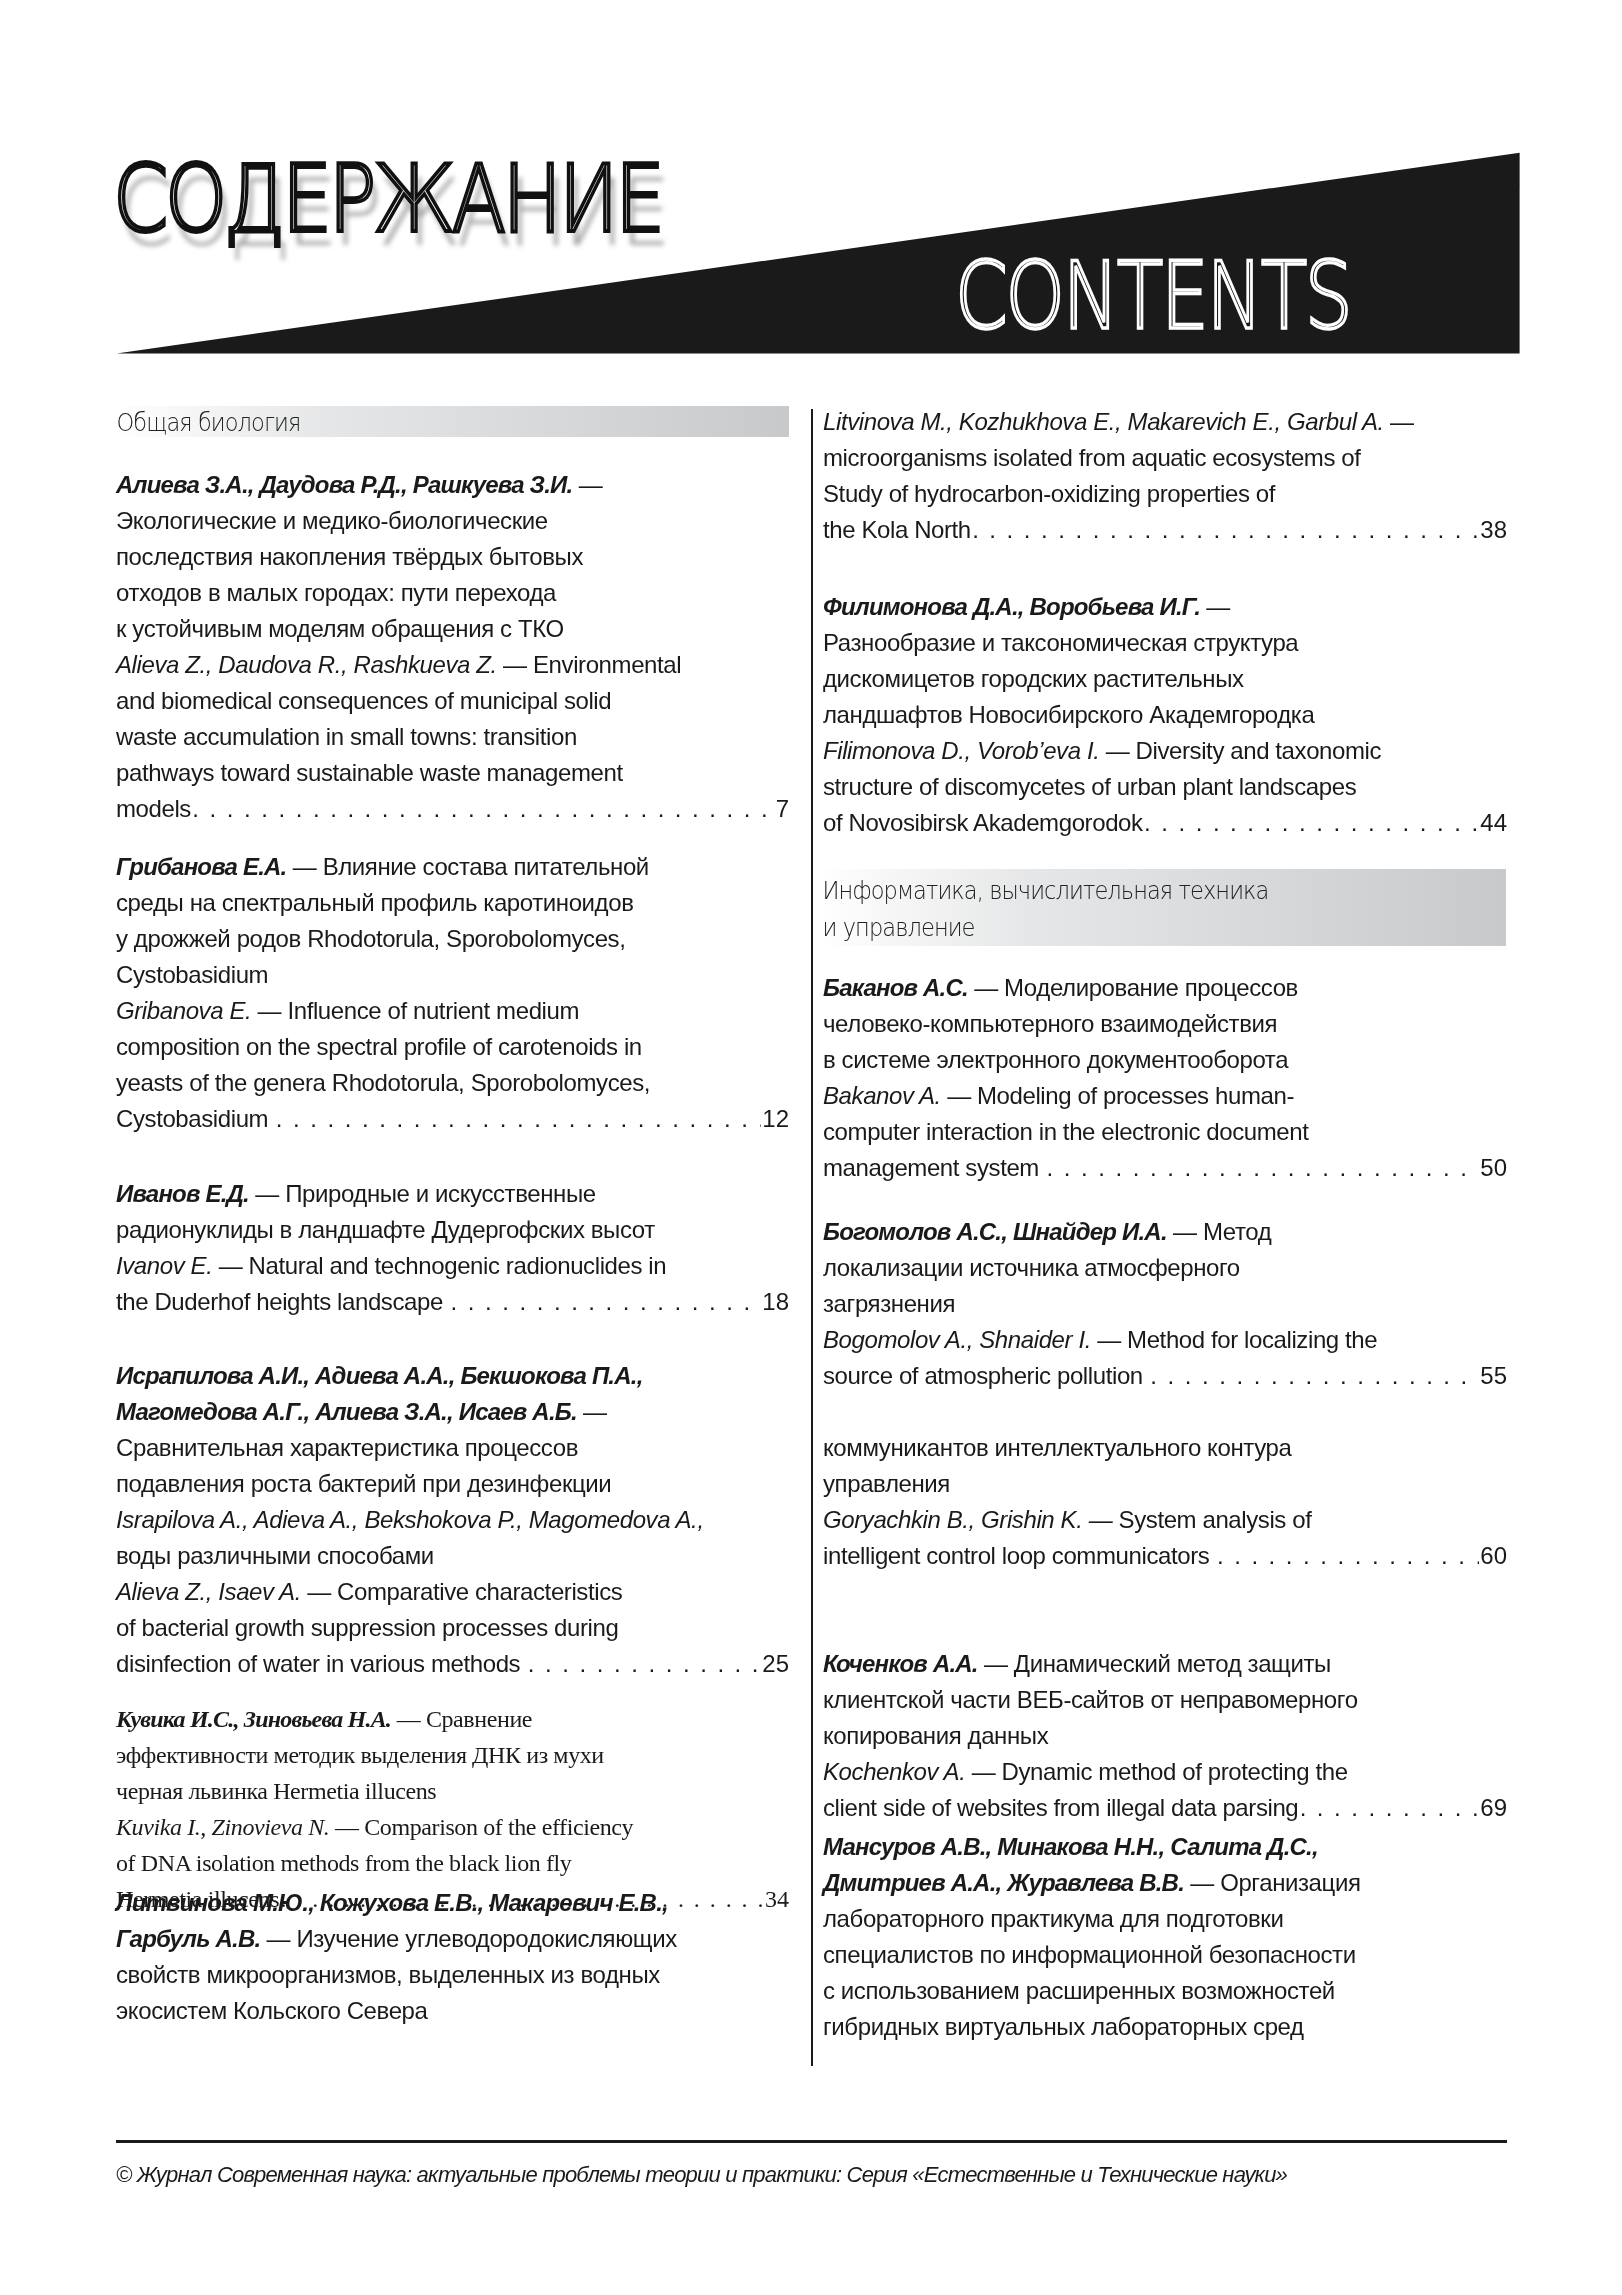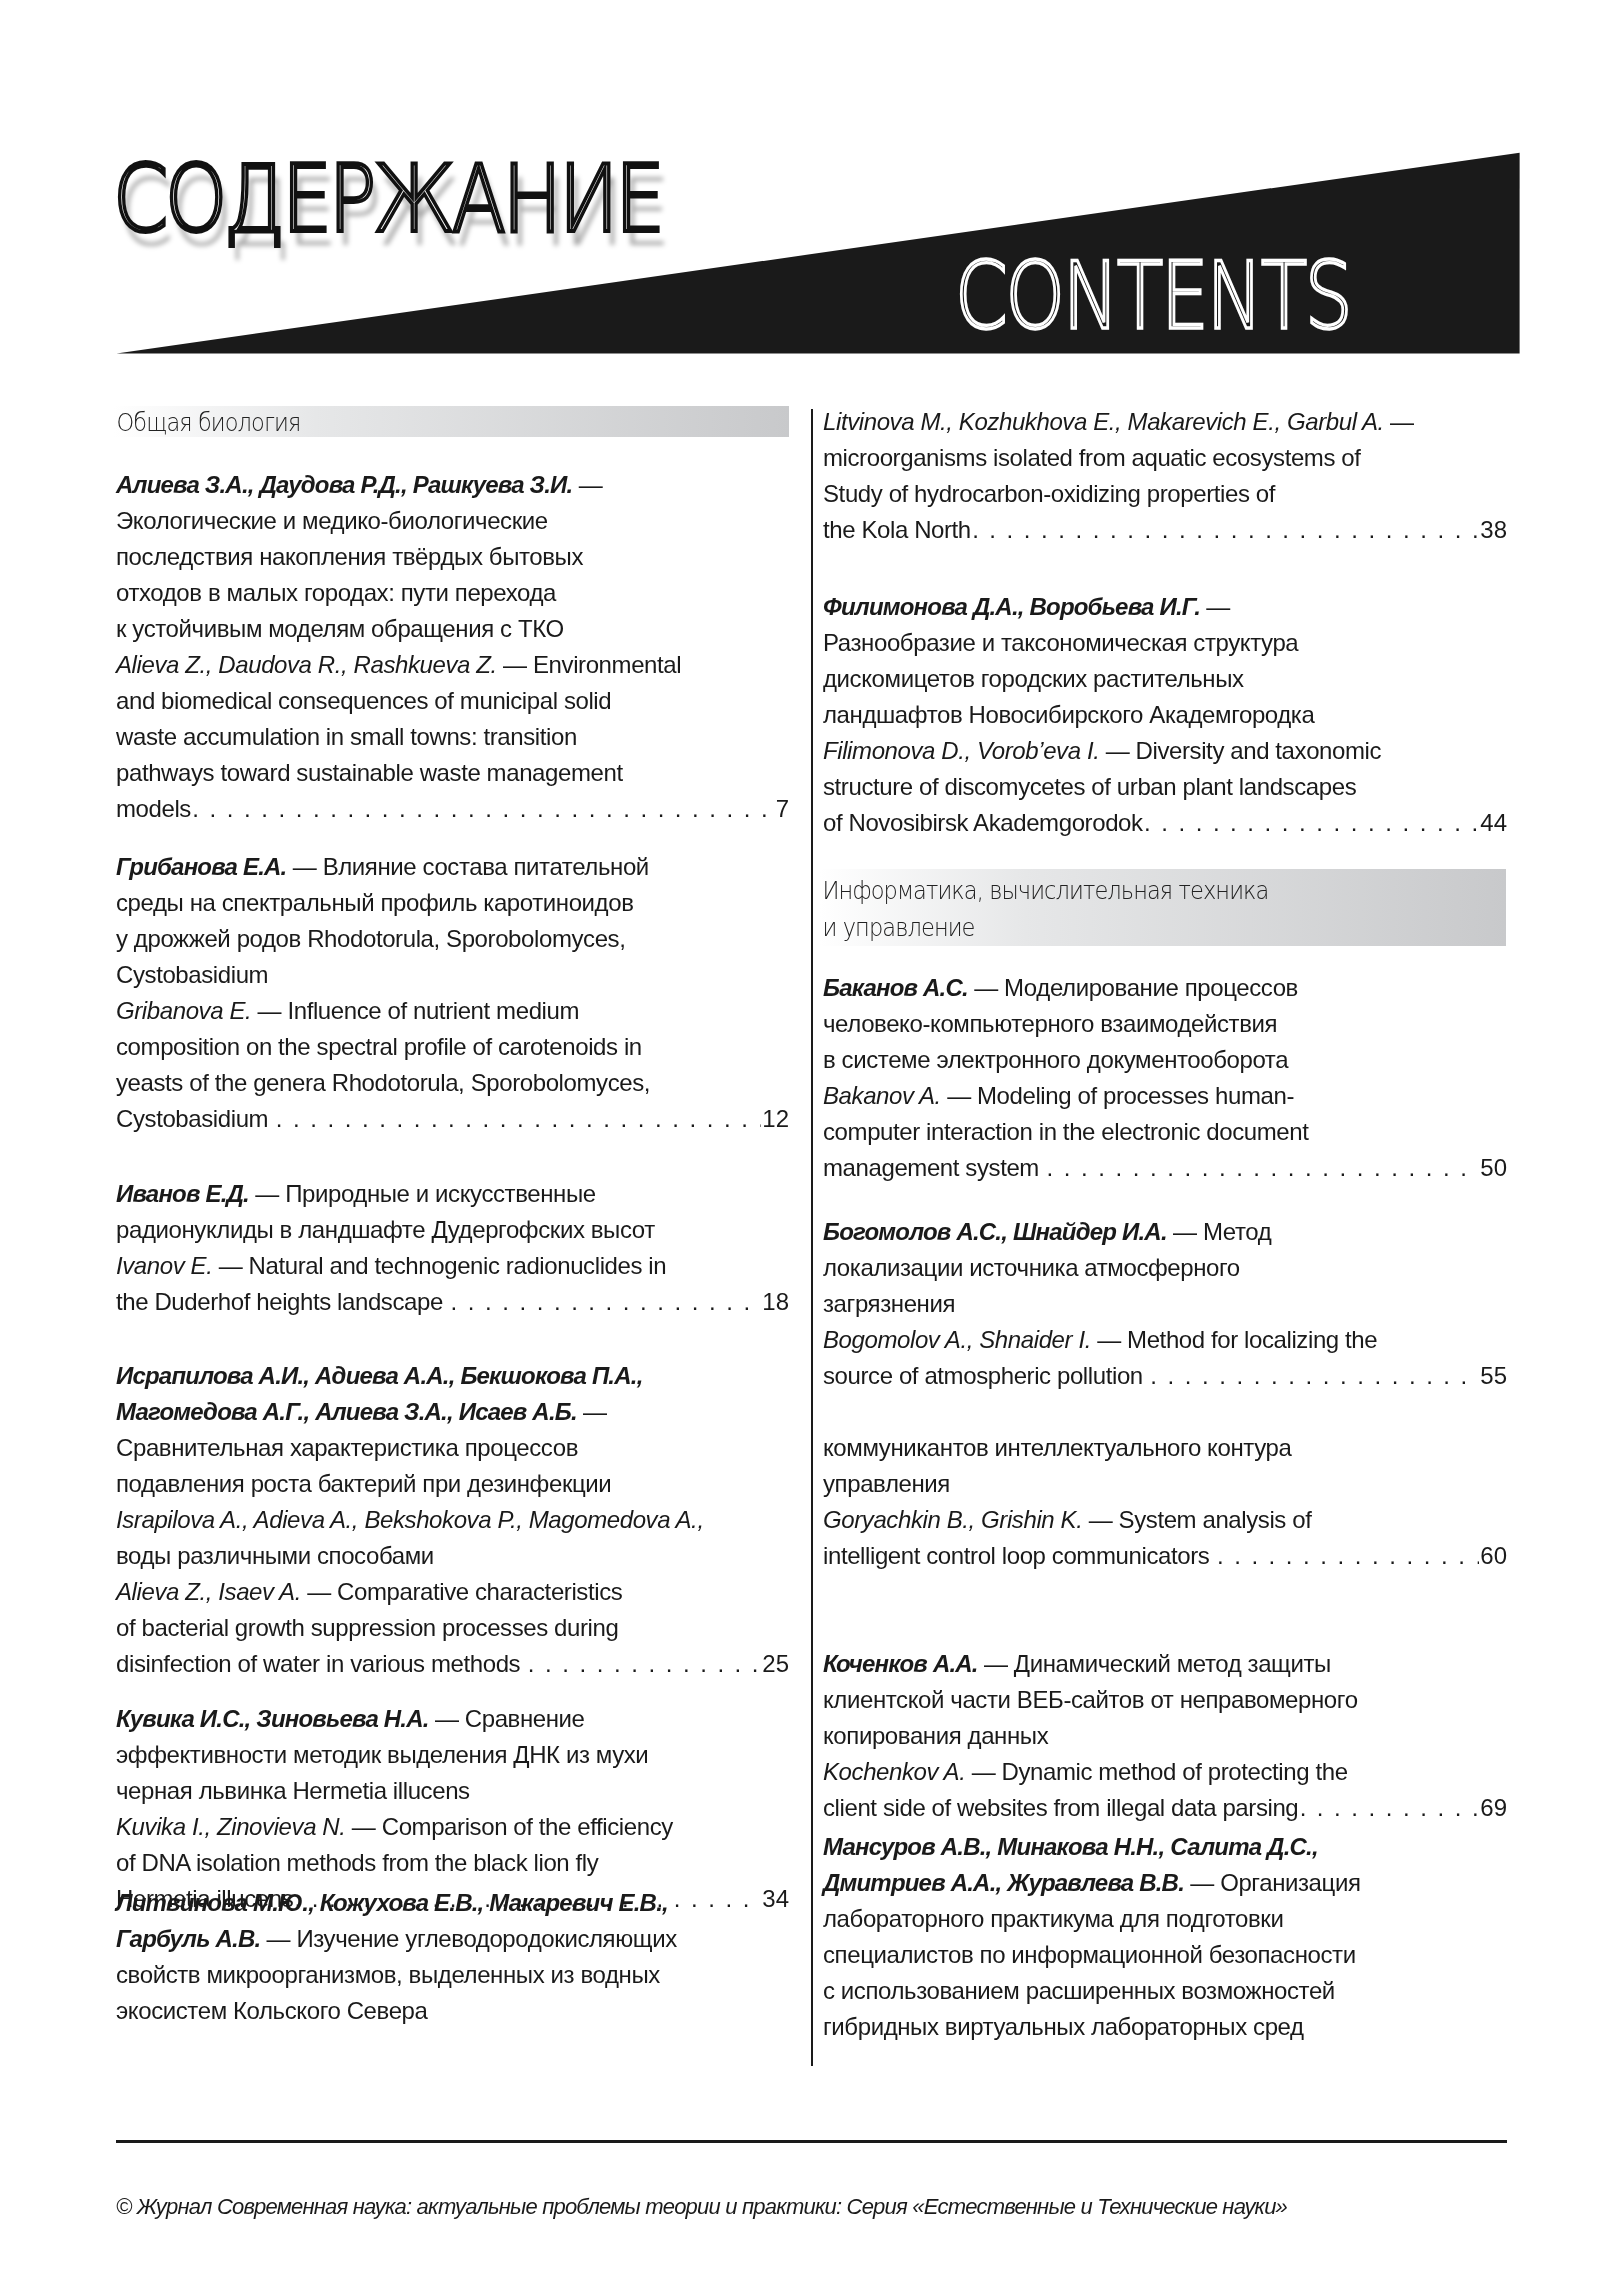--- a/index.html
+++ b/index.html
@@ -36,21 +36,21 @@
   .auth-ru { font-weight:bold; font-style:italic; letter-spacing:-0.8px; }
   .auth-en { font-style:italic; }
   .leader { flex:1; overflow:hidden; letter-spacing:4.6px; color:#1a1a1a; margin:0 1.3px; }
   .leader::before { content:". . . . . . . . . . . . . . . . . . . . . . . . . . . . . . . . . . . . . . . . . . . . . . . . . . . . . . . . . . . . . . . . . . . . . . . . . . . . . . . . . . . . ."; letter-spacing:0; word-spacing:3.9px; white-space:nowrap; }
   .page { letter-spacing:0; }
 
   
   #footer-rule { position:absolute; left:116px; top:2140px; width:1391px; height:3.3px; background:#1a1a1a; }
   #footer-text { position:absolute; left:116px; top:2159px; width:1391px; font-size:22px;
                  line-height:31px; font-style:italic; color:#1a1a1a; white-space:nowrap;
-                 letter-spacing:-0.8px;margin-top:32px; }
+                 letter-spacing:-0.8px; }
 </style>
 </head>
 <body>
 
 <svg id="header-triangle" viewBox="0 0 2480 600" width="1623" height="393">
   <polygon points="178,540 2322,233 2322,540" fill="#1a1a1a"></polygon>
 </svg>
 <div class="title-ru">СОДЕРЖАНИЕ</div>
 <div class="title-en">CONTENTS</div>
 
@@ -175,21 +175,21 @@
       </div>
       <div class="line">
         <span>of bacterial growth suppression processes during</span>
       </div>
       <div class="line">
         <span>disinfection of water in various methods </span>
         <span class="leader"></span>
         <span class="page">25</span>
       </div>
     </div>
-    <div class="entry" style="left: 116px; top: 1701px; width: 673px;">
+    <div class="entry" style="left: 116px; top: 1701px; width: 673px; font-family: Liberation Serif, serif;">
       <div class="line">
         <span class="auth-ru">Кувика И.С., Зиновьева Н.А.</span>
         <span> — Сравнение</span>
       </div>
       <div class="line">
         <span>эффективности методик выделения ДНК из мухи</span>
       </div>
       <div class="line">
         <span>черная львинка Hermetia illucens</span>
       </div>

